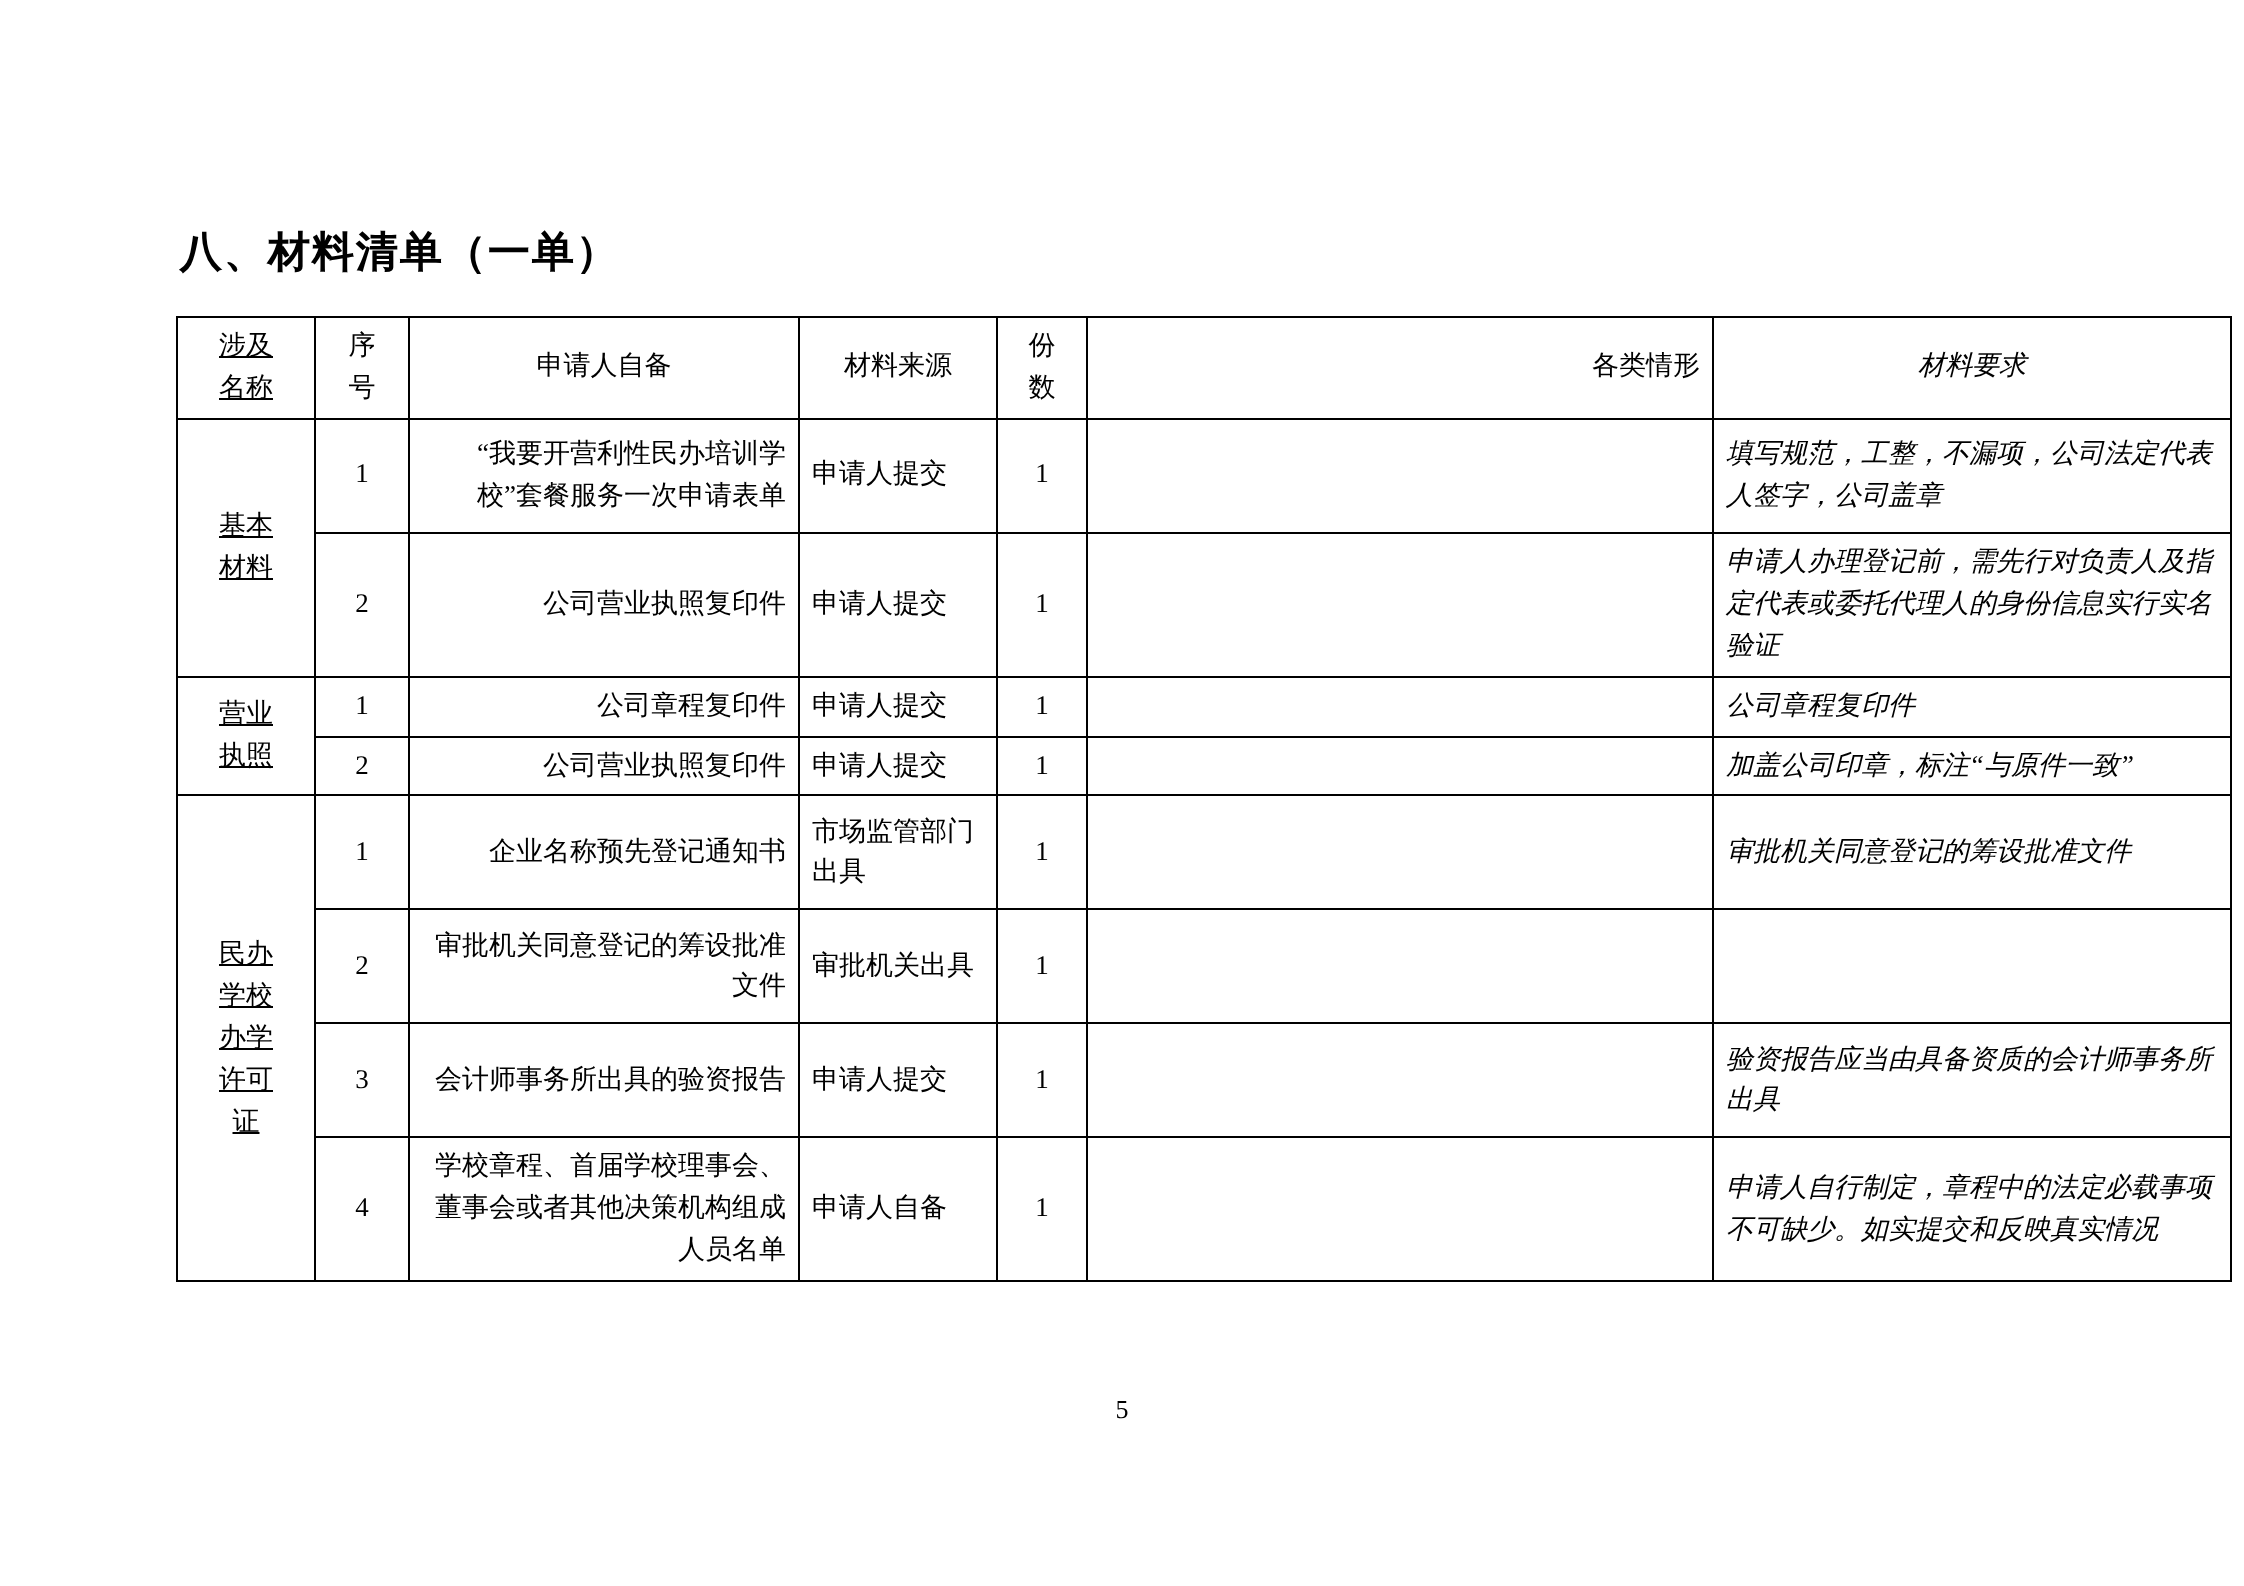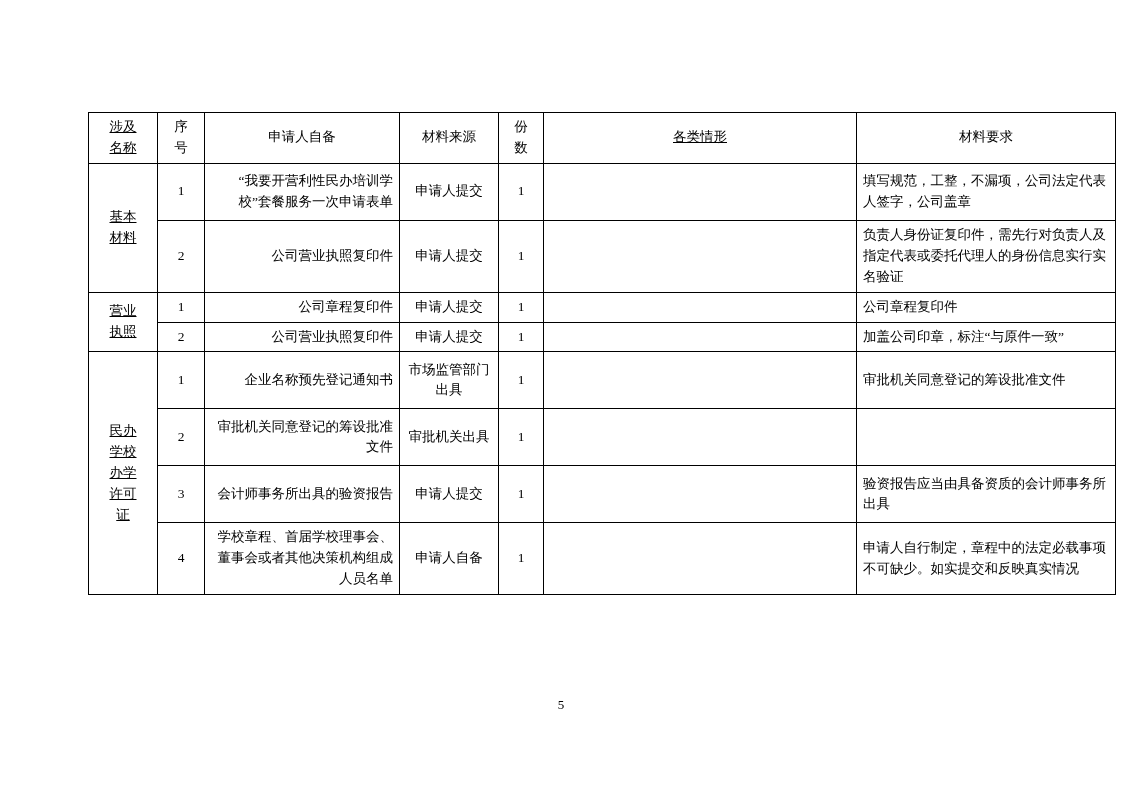--- a/index.html
+++ b/index.html
@@ -42,52 +42,53 @@
     font-size: 13.5px;
     line-height: 1.55;
     vertical-align: middle;
     font-weight: normal;
   }
   .c-scope  { width: 56px;  text-align: center; text-decoration: underline; }
   .c-no     { width: 34px;  text-align: center; }
   .c-mat    { width: 182px; text-align: right; }
   .c-src    { width: 86px;  }
   .c-cnt    { width: 32px;  text-align: center; }
-  .c-case   { width: 300px; text-align: center; text-decoration: underline; }
-  .c-req    { width: 246px; text-align: left; }
+  .c-case   { width: 300px; text-align: right; }
+  .c-req    { width: 246px; text-align: left; font-style: italic; }
 
   thead td { text-align: center; }
   thead .c-mat, thead .c-req { text-align: center; }
 
   .vert-cell {
     text-align: center;
     line-height: 1.6;
     margin-top: 26px;
   }
   .matcell { padding-left: 10px; padding-right: 4px; }
   .reqcell { padding-left: 10px; padding-right: 8px; }
-  .srccell { padding-left: 6px; padding-right: 6px; text-align: center; }
+  .srccell { padding-left: 6px; padding-right: 6px; }
 
   .rowtall td { height: 48px; }
   .page-number {
     position: absolute;
     left: 0;
     right: 0;
     top: 697px;
     text-align: center;
     font-size: 13px;
     font-family: "Liberation Serif", serif;
   }
 </style>
 </head>
 <body>
 
 <div class="page">
   <div class="content">
 
+    <h1 class="doc-title">八、材料清单（一单）</h1>
 
     <table class="matlist">
       <thead>
         <tr>
           <td class="c-scope">
             <div>涉及</div>
             <div>名称</div>
           </td>
           <td class="c-no">
             <div>序</div>
@@ -116,21 +117,21 @@
           <td class="c-cnt">1</td>
           <td class="c-case"></td>
           <td class="c-req reqcell">填写规范，工整，不漏项，公司法定代表人签字，公司盖章</td>
         </tr>
         <tr class="rowtall">
           <td class="c-no">2</td>
           <td class="c-mat matcell">公司营业执照复印件</td>
           <td class="c-src srccell">申请人提交</td>
           <td class="c-cnt">1</td>
           <td class="c-case"></td>
-          <td class="c-req reqcell">负责人身份证复印件，需先行对负责人及指定代表或委托代理人的身份信息实行实名验证</td>
+          <td class="c-req reqcell">申请人办理登记前，需先行对负责人及指定代表或委托代理人的身份信息实行实名验证</td>
         </tr>
 
         <tr>
           <td class="c-scope vert-cell" rowspan="2">
             <div>营业</div>
             <div>执照</div>
           </td>
           <td class="c-no">1</td>
           <td class="c-mat matcell">公司章程复印件</td>
           <td class="c-src srccell">申请人提交</td>

